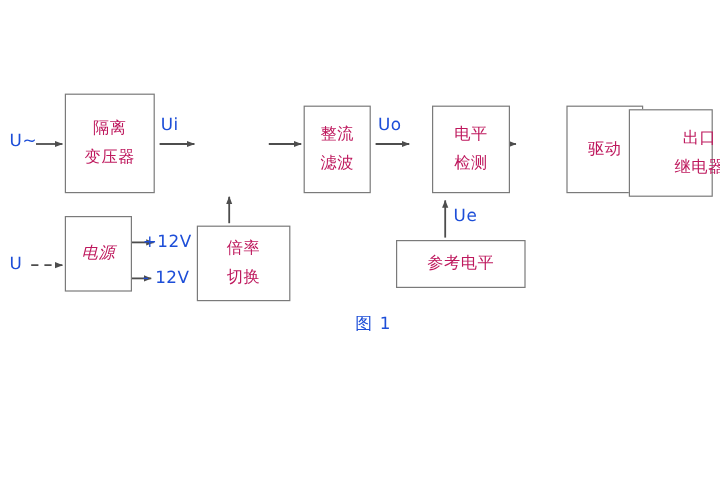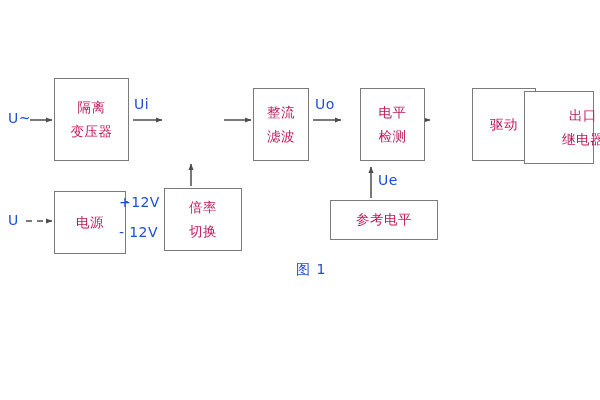--- a/index.html
+++ b/index.html
@@ -45,21 +45,21 @@
 
   
   #blk-isolation   { left: 54px;  top: 78px;  width: 75px;  height: 83px; }
   #blk-setting     { left: 164px; top: 88px;  width: 55px;  height: 73px; }
   #blk-rectifier   { left: 253px; top: 88px;  width: 56px;  height: 73px; }
   #blk-level       { left: 360px; top: 88px;  width: 65px;  height: 73px; }
   #blk-drive       { left: 432px; top: 88px;  width: 64px;  height: 73px; margin-left: 40px; }
   #blk-relay       { left: 524px; top: 91px;  width: 70px;  height: 73px; padding-left: 48px; }
 
   
-  #blk-power       { left: 54px;  top: 191px; width: 72px;  height: 63px; }
+  #blk-power       { left: 54px;  top: 180px; width: 56px;  height: 63px; font-style: italic; }
   #blk-multiplier  { left: 164px; top: 188px; width: 78px;  height: 63px; }
   #blk-reference   { left: 330px; top: 200px; width: 108px;  height: 40px; }
 
   
   .label {
     position: absolute;
     color: #1d4ed8;
     font-size: 14px;
     white-space: nowrap;
     letter-spacing: 0.4px;

